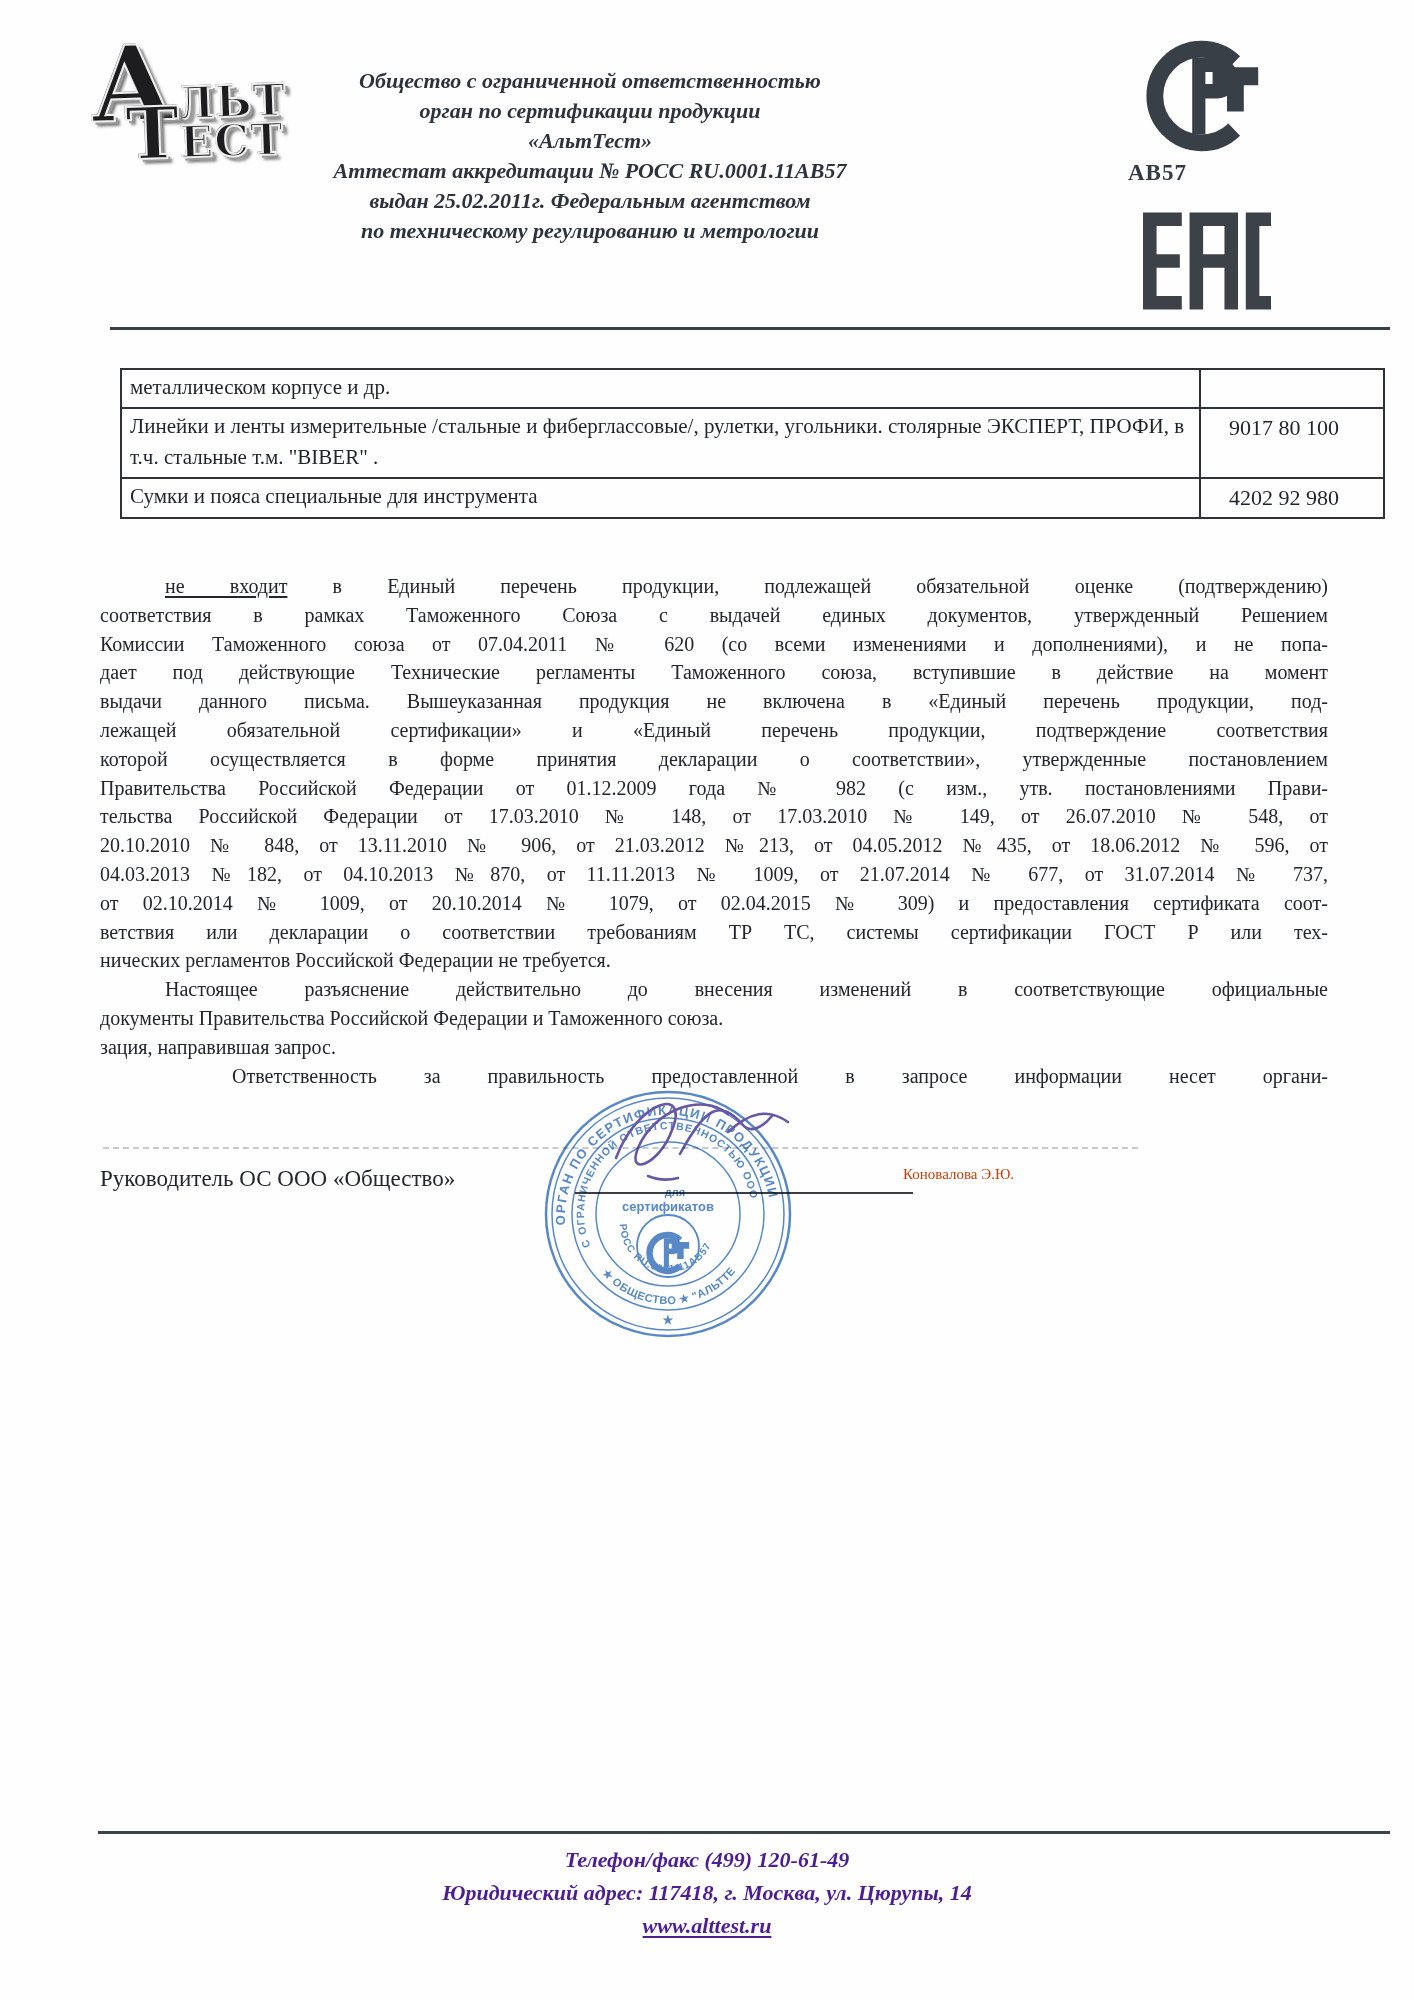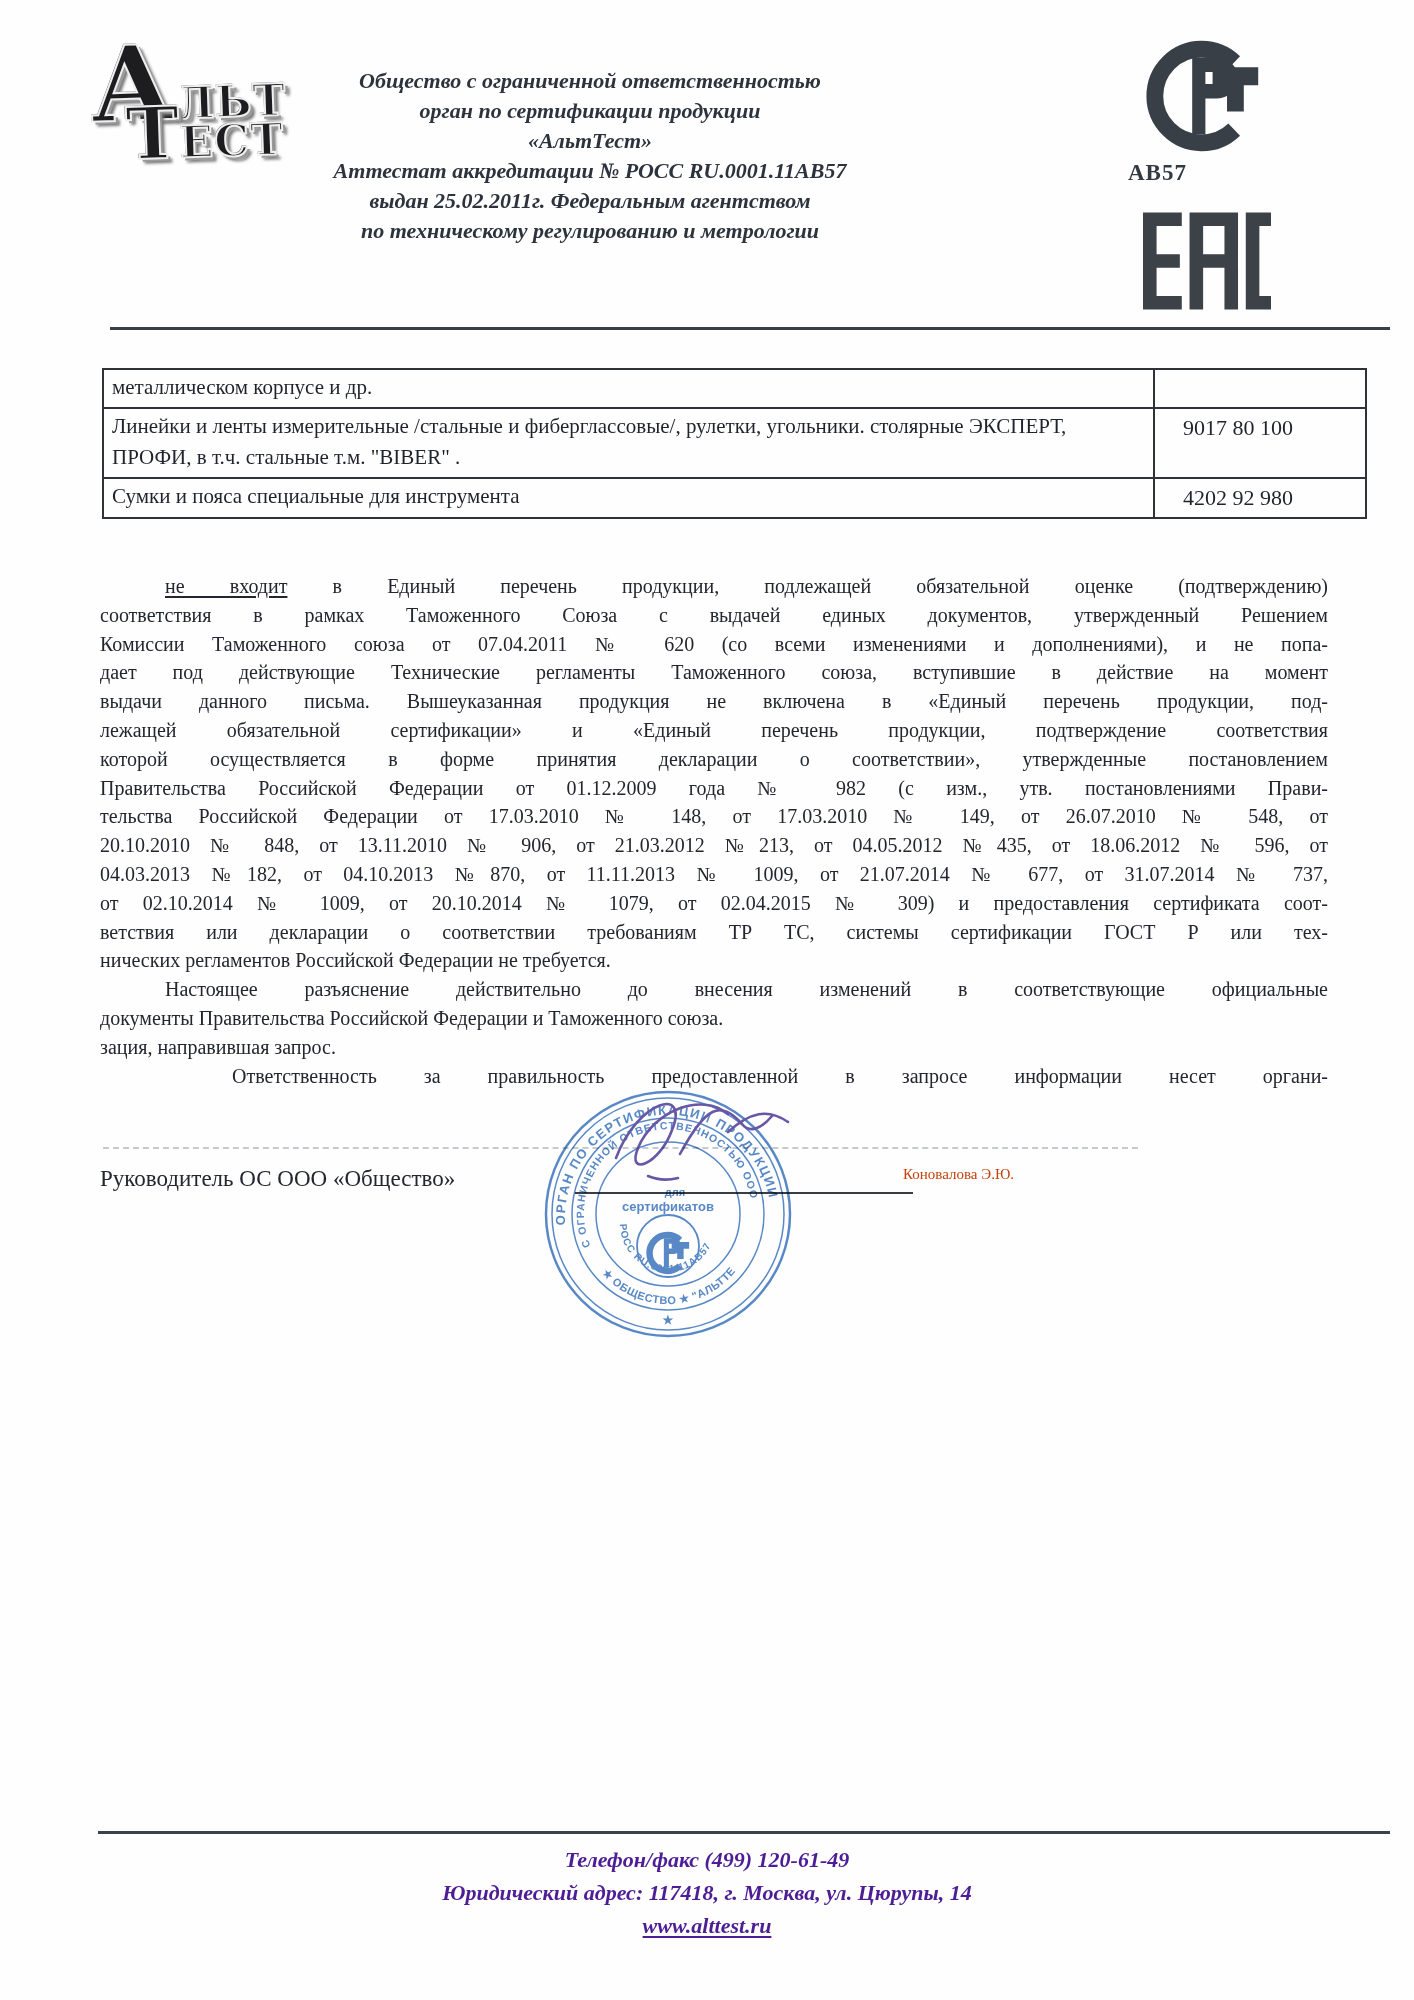--- a/index.html
+++ b/index.html
@@ -31,27 +31,27 @@
   .rst-big { position:absolute; left:1128px; top:36px; width:150px; height:120px; color:#383f46; }
   .rst-code {
     position:absolute; left:1128px; top:160px; width:150px; 
     font-size:23px; font-weight:bold; color:#333a42; letter-spacing:1px;
   }
   .eac-mark { position:absolute; left:1143px; top:212px; width:128px; height:98px; color:#3c4248; }
   .sr-only { position:absolute; width:1px; height:1px; overflow:hidden; clip:rect(0 0 0 0); }
   .header-rule { position:absolute; left:110px; top:327px; width:1280px; height:3px; background:#3a3f45; }
   
   .goods-table {
-    position:absolute; left:102px; top:368px; width:1265px;
+    position:absolute; left:120px; top:368px; width:1265px;
     border:2px solid #2f3338; border-collapse:collapse;
     font-size:21px; line-height:1.5; color:#1f232b;
   }
   .goods-table td { border:2px solid #2f3338; vertical-align:top; }
   .goods-table td.desc { padding:2px 10px 3px 8px; }
-  .goods-table td.code { width:212px; padding:2px 8px 3px 28px; font-size:22px; white-space:nowrap; }
+  .goods-table td.code { width:184px; padding:2px 8px 3px 28px; font-size:22px; white-space:nowrap; }
   
   .letter-body {
     position:absolute; left:100px; top:572px; width:1228px;
     font-size:20px; line-height:28.8px; color:#23262e;
   }
   .bl { text-align:justify; text-align-last:justify; }
   .bl.last { text-align-last:auto; }
   .bl.ind1 { text-indent:65px; }
   .bl.ind2 { text-indent:132px; }
   .u { text-decoration:underline; text-underline-offset:3px; }

